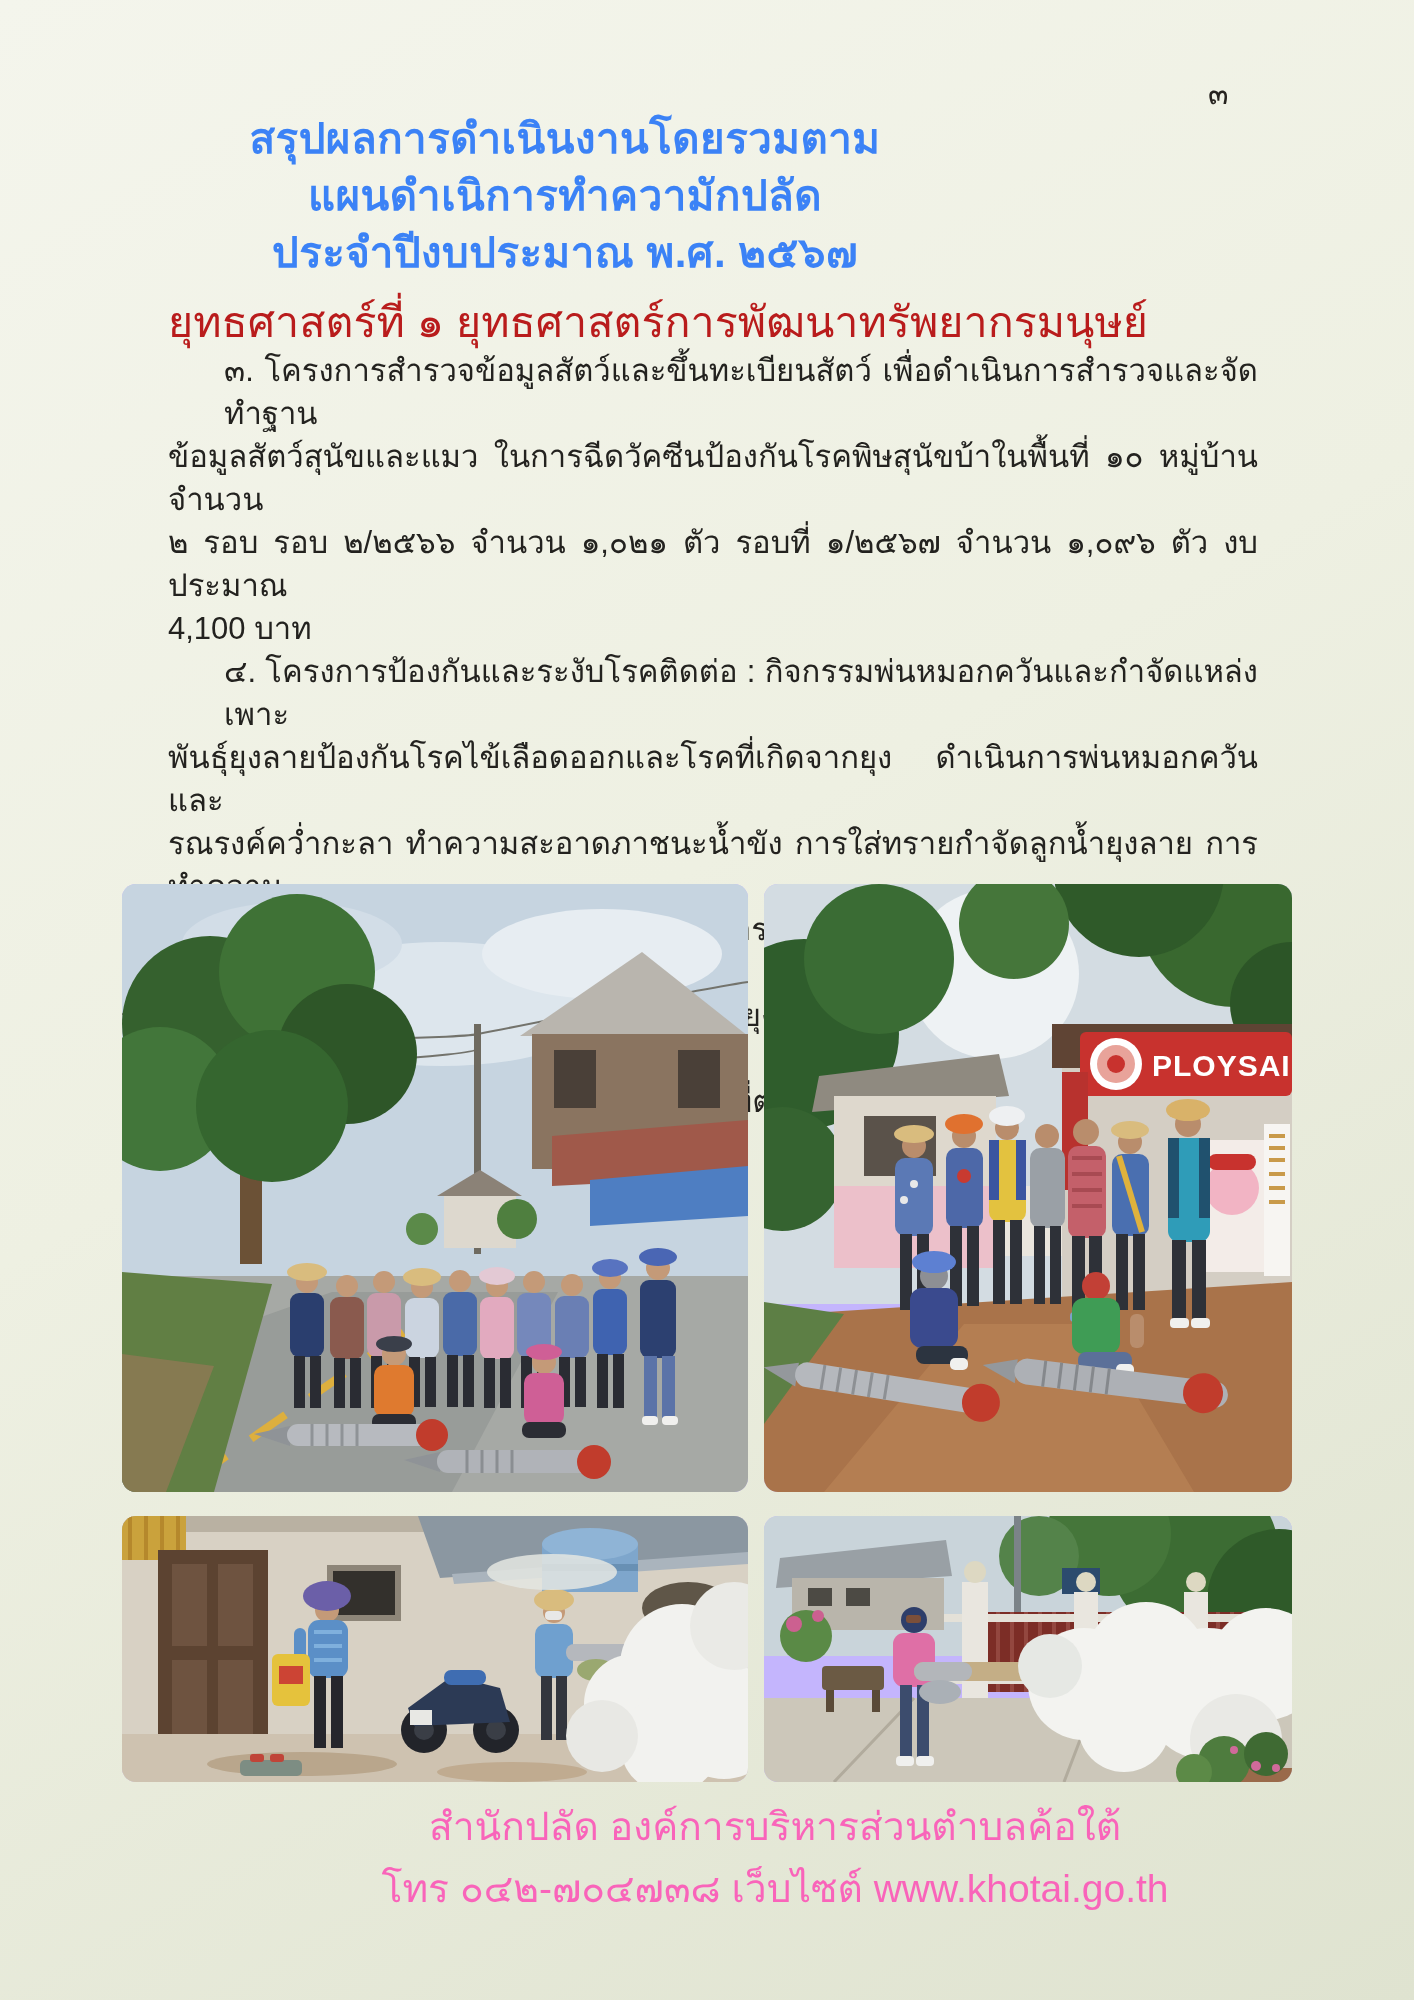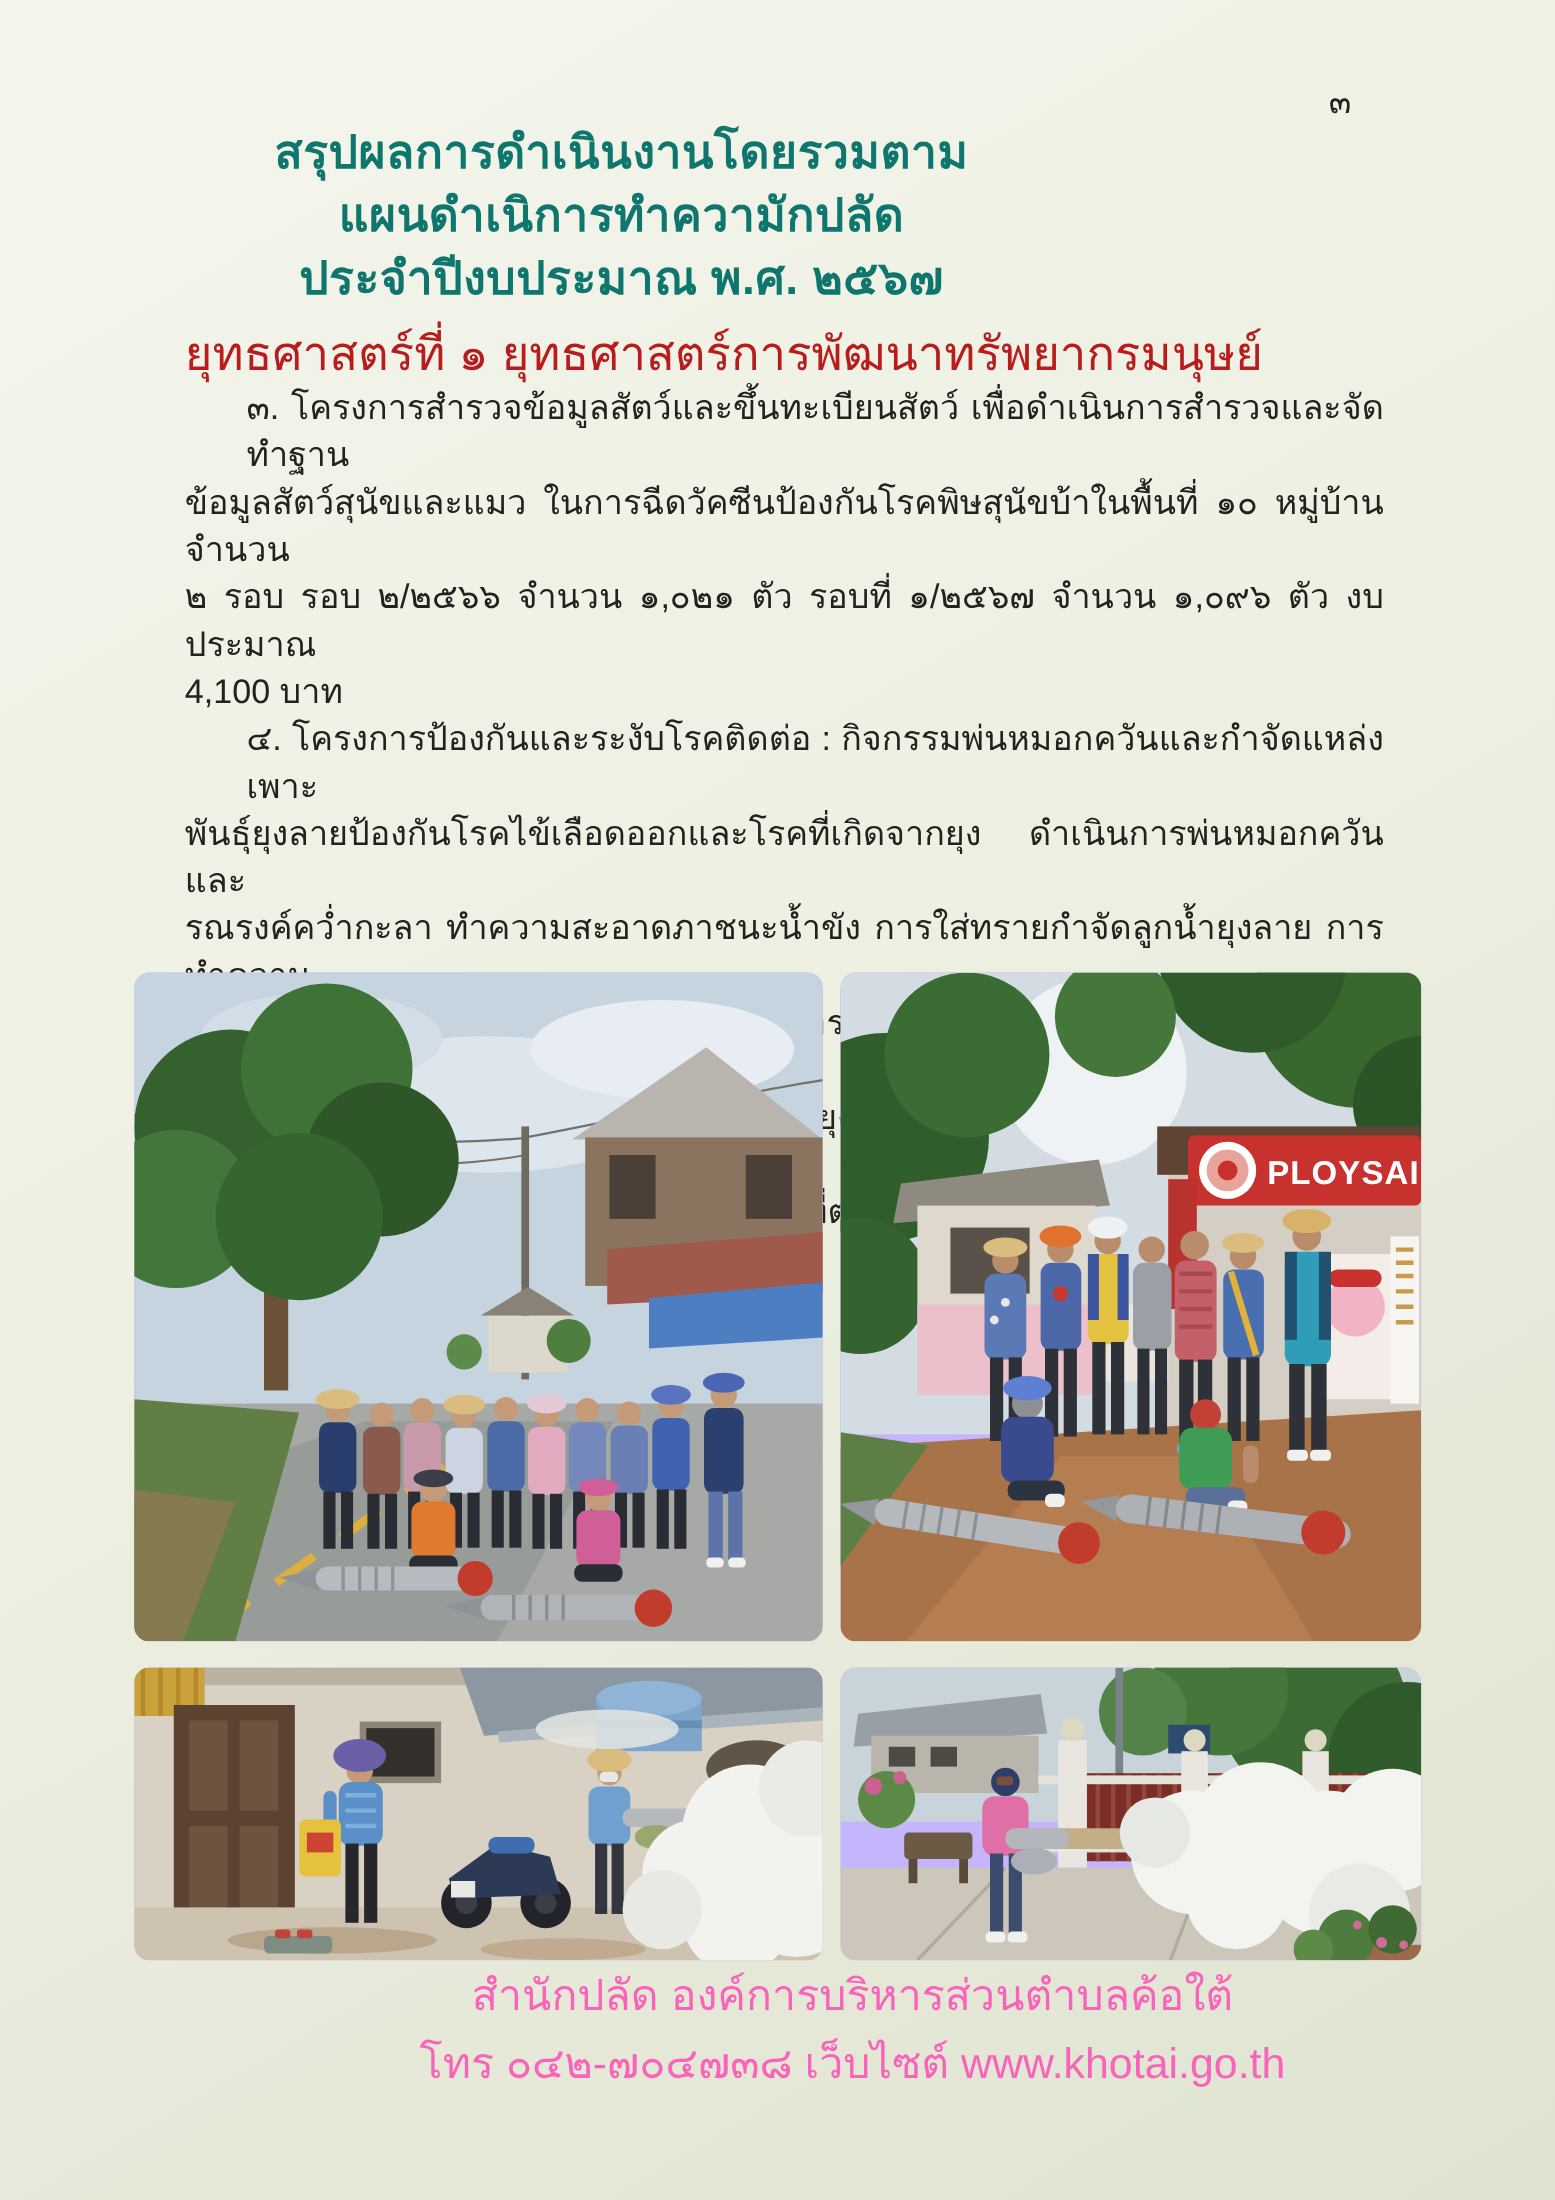--- a/index.html
+++ b/index.html
@@ -5,34 +5,34 @@
   html,body{margin:0;padding:0;}
   body{
     width:1414px;height:2000px;position:relative;overflow:hidden;
     font-family:"Liberation Sans","DejaVu Sans",sans-serif;
     background:linear-gradient(150deg,#f4f5ec 0%,#eef0e2 45%,#dfe3d0 100%);
     color:#22211e;
   }
   .abs{position:absolute;}
   .page-number{left:1208px;top:74px;font-size:30px;line-height:40px;color:#26231f;}
   .title-block{left:0;top:110px;width:1130px;text-align:center;
-    font-size:42px;line-height:57px;font-weight:700;color:#0f766e;letter-spacing:0.5px;}
+    font-size:42px;line-height:57px;font-weight:700;color:#3b82f6;letter-spacing:0.5px;}
   .text-col{left:168px;top:295px;width:1090px;}
   .h-line{font-size:43px;line-height:54px;text-align:left;color:#b91c1c;}
   .b-line{font-size:31px;line-height:43px;text-align:justify;text-align-last:justify;color:#23221f;}
   .b-line.first{padding-left:56px;}
   .b-line.last{text-align-last:left;}
   .photo-grid{left:122px;top:884px;width:1170px;height:898px;}
   .photo{position:absolute;border-radius:14px;overflow:hidden;background:#c4b5fd;}
   .photo svg{display:block;width:100%;height:100%;}
   #photo-1{left:0;top:0;width:626px;height:608px;}
   #photo-2{left:642px;top:0;width:528px;height:608px;}
   #photo-3{left:0;top:632px;width:626px;height:266px;}
   #photo-4{left:642px;top:632px;width:528px;height:266px;}
-  .footer{left:140px;width:1270px;text-align:center;font-size:39px;line-height:50px;color:#f964ba;}
+  .footer{left:140px;width:1270px;text-align:center;font-size:39px;line-height:50px;color:#f964ba;margin-top:12px;}
   #footer-line-1{top:1790px;}
   #footer-line-2{top:1852px;}
 </style>
 </head>
 <body>
 
 <div class="abs page-number">๓</div>
 
 <div class="abs title-block">
   <div>สรุปผลการดำเนินงานโดยรวมตาม</div>

